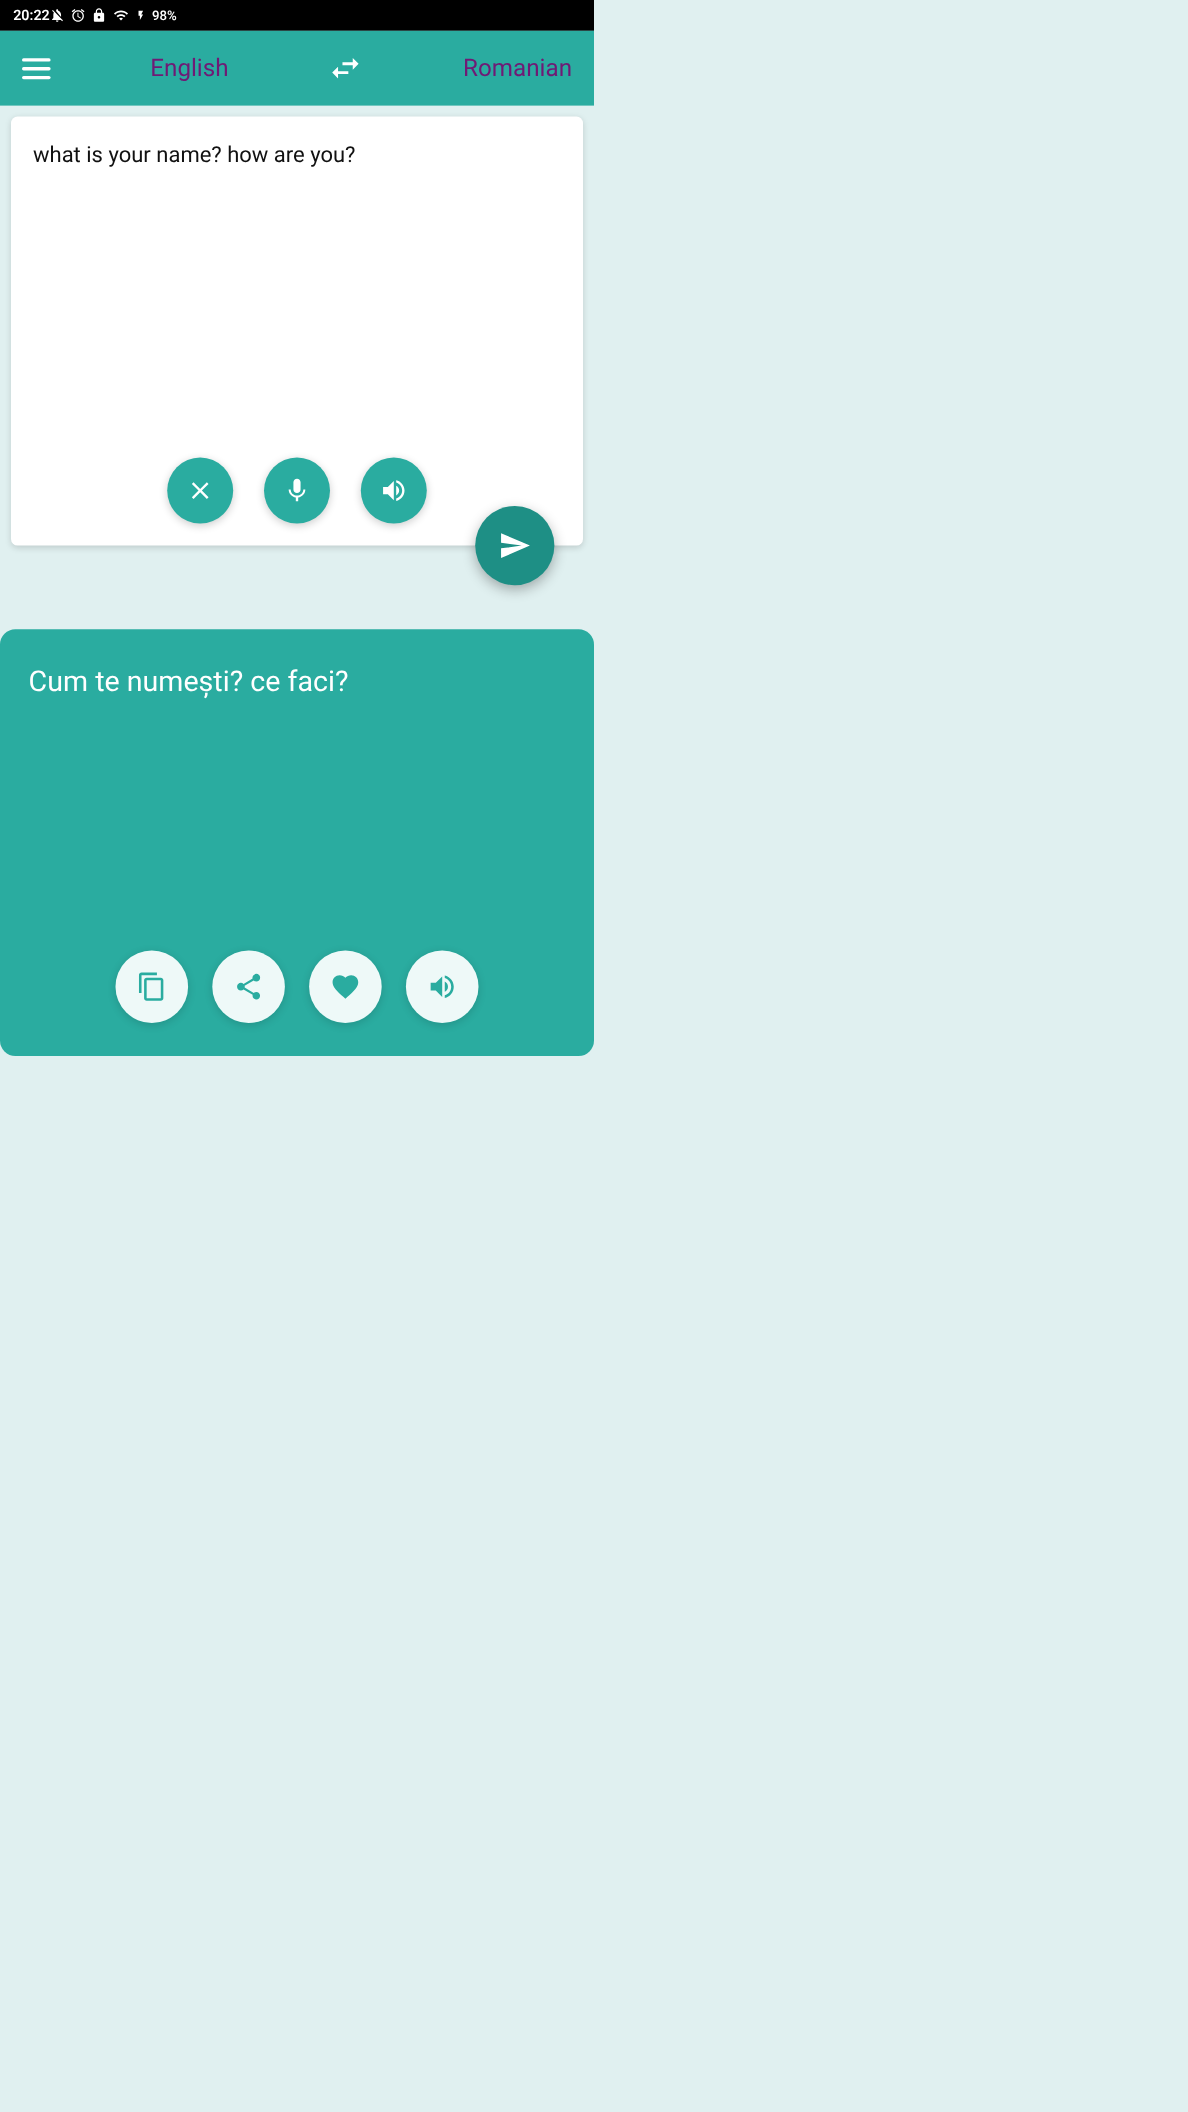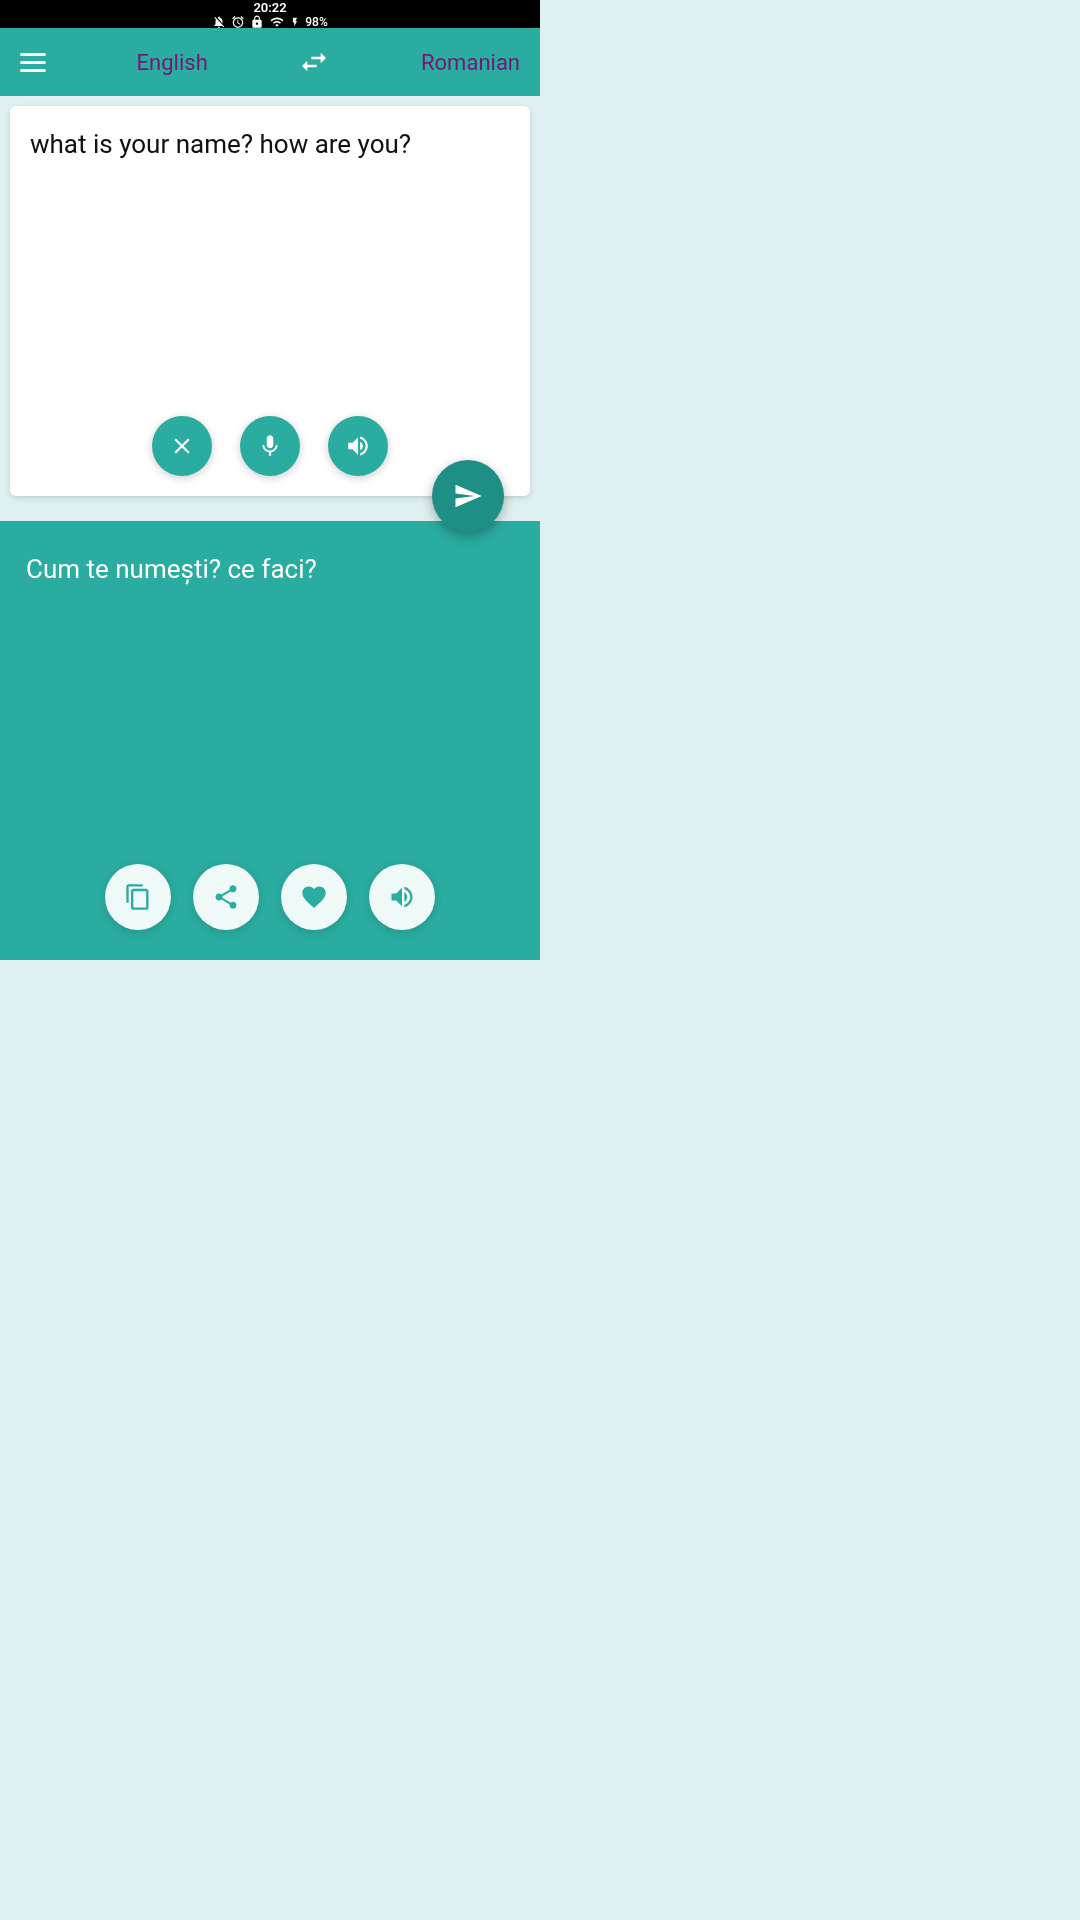--- a/index.html
+++ b/index.html
@@ -17,21 +17,20 @@
     
     .status-bar {
       background: #000;
       color: #fff;
       height: 28px;
       display: flex;
       align-items: center;
       justify-content: flex-start;
       padding: 0 12px;
       font-size: 13px;
-      flex-direction: column;
     }
     .status-left { font-weight: 600; }
     .status-right {
       display: flex;
       align-items: center;
       gap: 5px;
       font-size: 12px;
     }
 
     
@@ -82,21 +81,21 @@
       height: 390px;
       margin: 10px 10px 0 10px;
       border-radius: 6px;
       box-shadow: 0 2px 6px rgba(0,0,0,0.15);
       position: relative;
       padding: 20px 20px 0 20px;
       display: flex;
       flex-direction: column;
     }
     .input-text {
-      font-size: 26px;
+      font-size: 20px;
       color: #111;
       line-height: 1.4;
       flex: 1;
     }
     .input-actions {
       display: flex;
       justify-content: center;
       gap: 28px;
       padding: 16px 0 20px 0;
     }
@@ -243,21 +242,21 @@
       </button>
     </div>
 
     <button class="fab">
       <svg width="30" height="30" viewBox="0 0 24 24" fill="white">
         <path d="M2.01 21L23 12 2.01 3 2 10l15 2-15 2z"></path>
       </svg>
     </button>
   </div>
 
-  <div class="output-panel" style="margin-top: 25px;">
+  <div class="output-panel" style="margin-top: 76px; border-radius: 14px;">
     <div class="output-text">Cum te numești? ce faci?</div>
     <div class="output-actions">
       <button class="output-btn">
         <svg width="28" height="28" viewBox="0 0 24 24" fill="#2aaca0">
           <path d="M16 1H4c-1.1 0-2 .9-2 2v14h2V3h12V1zm3 4H8c-1.1 0-2 .9-2 2v14c0 1.1.9 2 2 2h11c1.1 0 2-.9 2-2V7c0-1.1-.9-2-2-2zm0 16H8V7h11v14z"></path>
         </svg>
       </button>
       <button class="output-btn">
         <svg width="28" height="28" viewBox="0 0 24 24" fill="#2aaca0">
           <path d="M18 16.08c-.76 0-1.44.3-1.96.77L8.91 12.7c.05-.23.09-.46.09-.7s-.04-.47-.09-.7l7.05-4.11c.54.5 1.25.81 2.04.81 1.66 0 3-1.34 3-3s-1.34-3-3-3-3 1.34-3 3c0 .24.04.47.09.7L8.04 9.81C7.5 9.31 6.79 9 6 9c-1.66 0-3 1.34-3 3s1.34 3 3 3c.79 0 1.5-.31 2.04-.81l7.12 4.16c-.05.21-.08.43-.08.65 0 1.61 1.31 2.92 2.92 2.92 1.61 0 2.92-1.31 2.92-2.92s-1.31-2.92-2.92-2.92z"></path>

